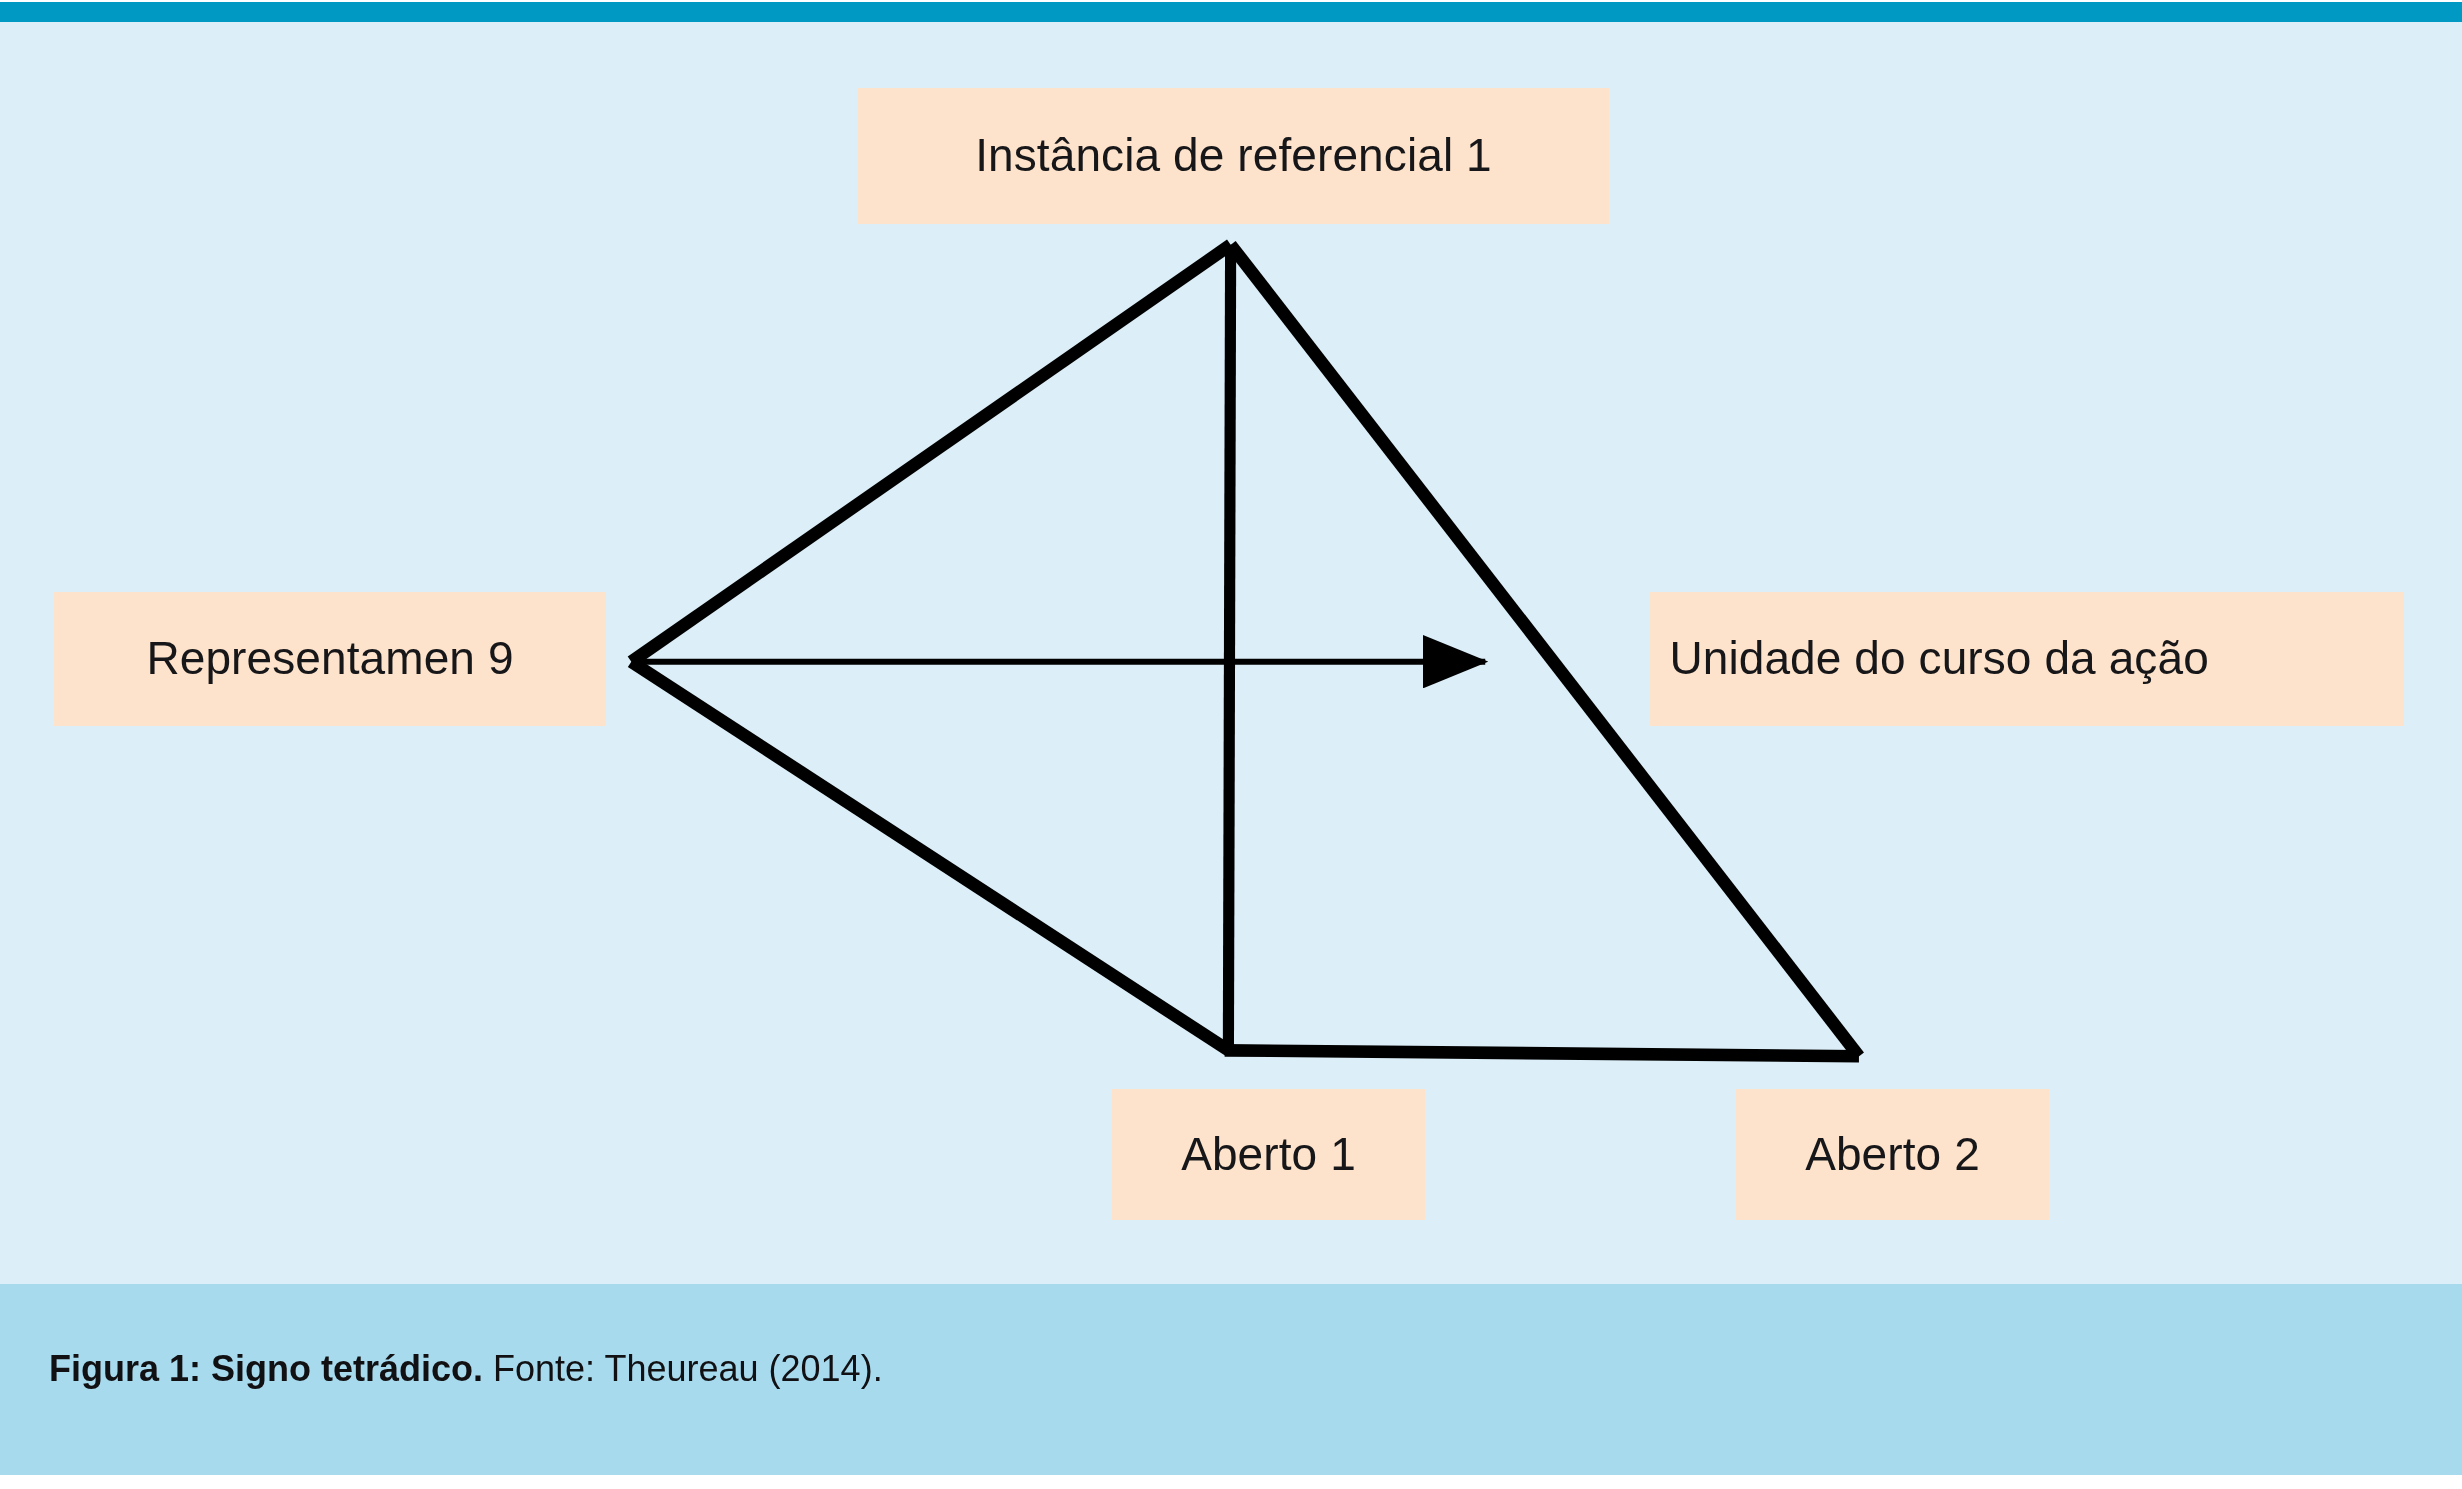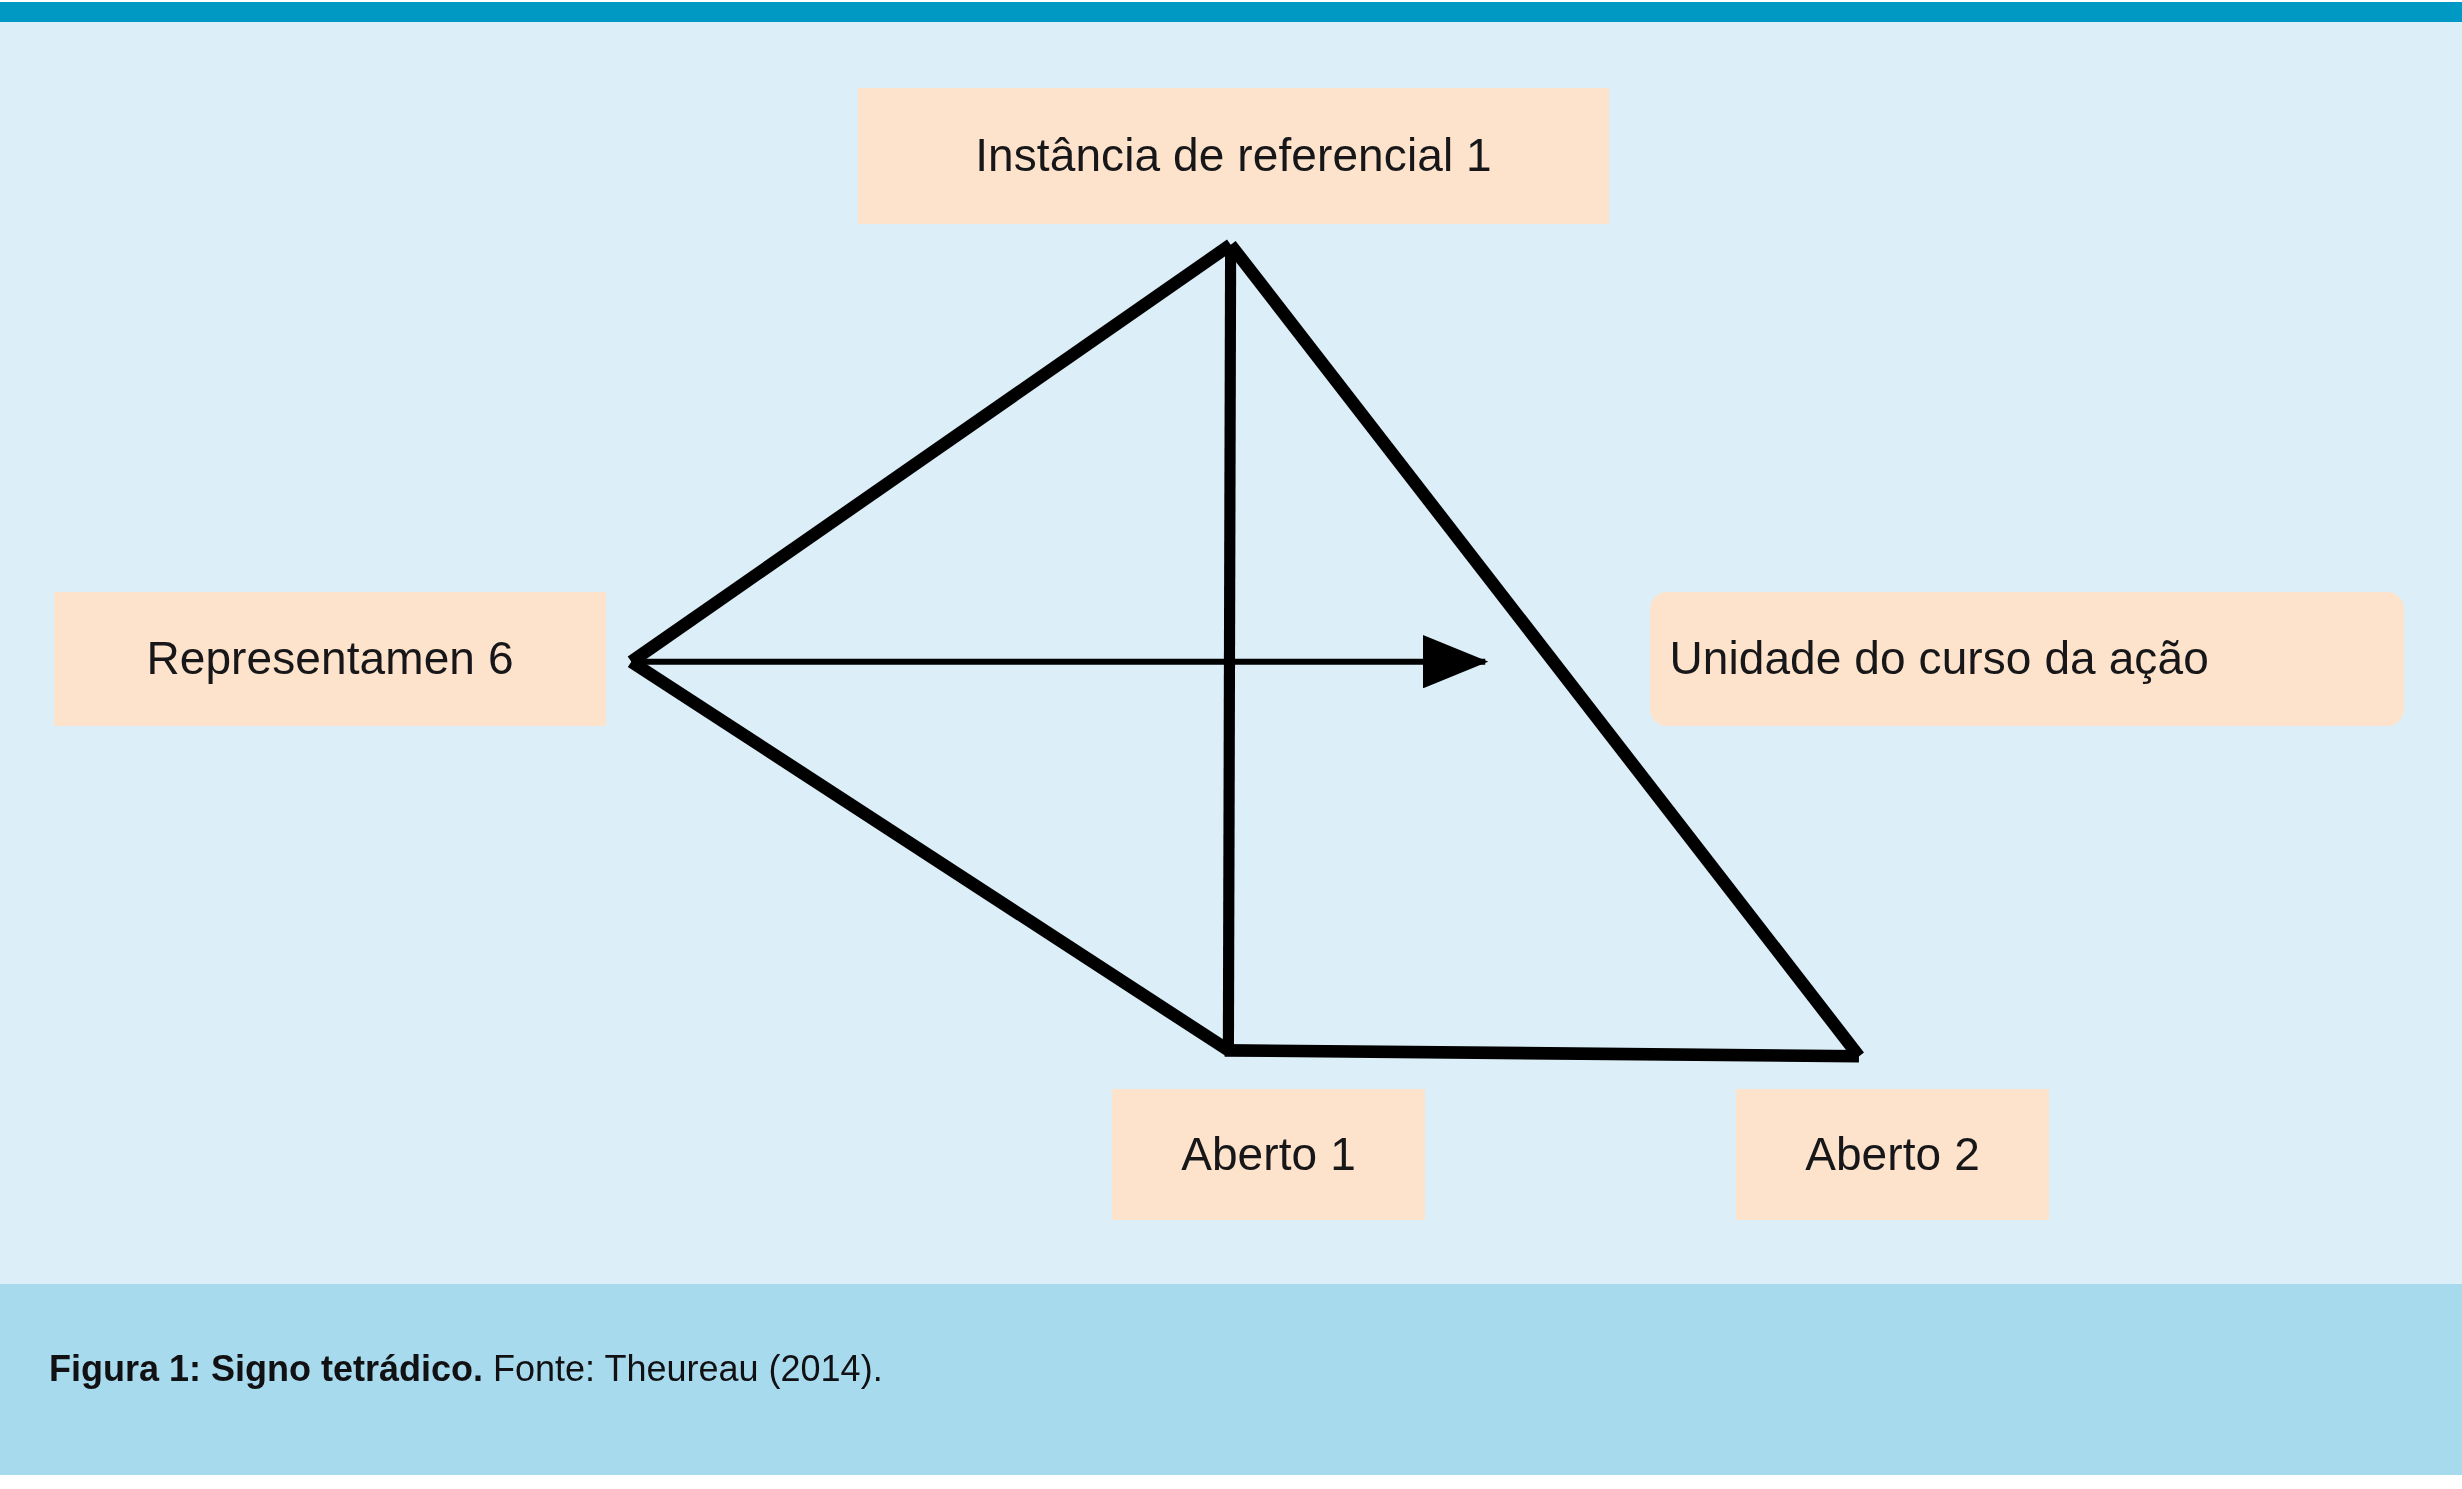--- a/index.html
+++ b/index.html
@@ -61,21 +61,21 @@
     box-sizing: border-box;
     color: #17171a;
     font-size: 46px;
     line-height: 1.1;
     letter-spacing: 0.1px;
     white-space: nowrap;
   }
 
   .node-instancia  { left: 858px; top: 66px;   width: 751px; height: 136px; }
   .node-representamen { left: 54px; top: 570px; width: 552px;  height: 134px; }
-  .node-unidade    { left: 1650px; top: 570px;  width: 754px; height: 134px; justify-content: flex-start; padding-left: 19.4px; border-radius: 17px; }
+  .node-unidade    { left: 1650px; top: 570px;  width: 754px; height: 134px; justify-content: flex-start; padding-left: 19.4px; }
   .node-aberto1    { left: 1112px; top: 1067px; width: 313px;  height: 131px; }
   .node-aberto2    { left: 1713px; top: 1067px; width: 313px;  height: 131px; margin-left: 23px; }
 
   
   .caption-band {
     position: absolute;
     left: 0;
     top: 1284px;
     width: 2462px;
     height: 191px;
@@ -128,21 +128,21 @@
       <g>
         <line x1="860" y1="859" x2="1995" y2="859" stroke="#000000" stroke-width="8" marker-end="url(#arrowhead)"></line>
       </g>
     </svg>
 
     <div class="node-box node-instancia">
       <span>Instância de referencial 1</span>
     </div>
 
     <div class="node-box node-representamen">
-      <span>Representamen 6</span>
+      <span>Representamen 9</span>
     </div>
 
     <div class="node-box node-unidade">
       <span>Unidade do curso da ação</span>
     </div>
 
     <div class="node-box node-aberto1">
       <span>Aberto 1</span>
     </div>
 

